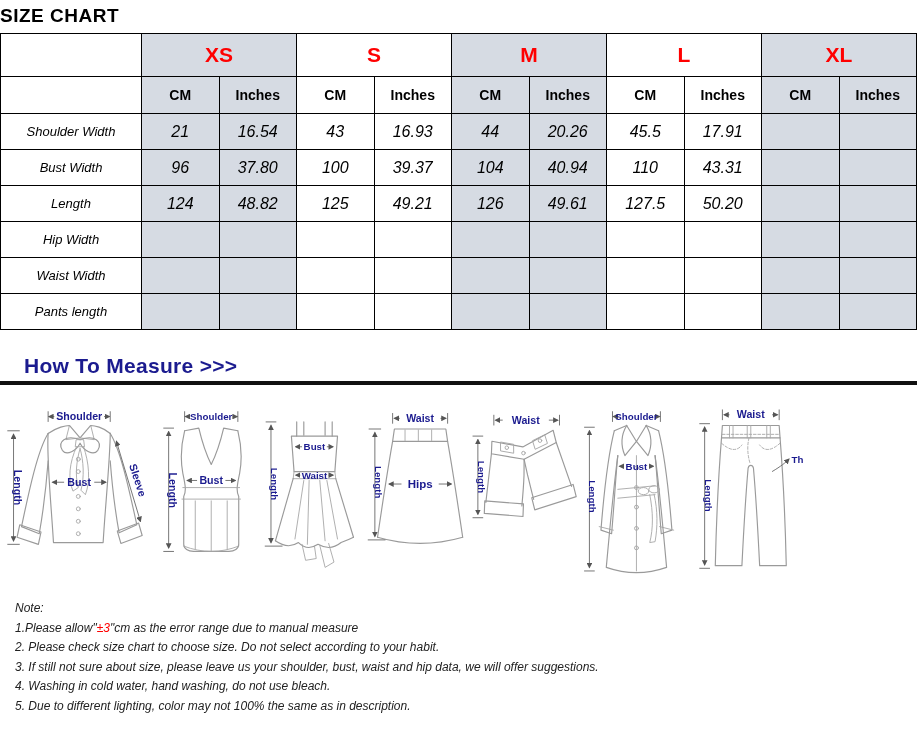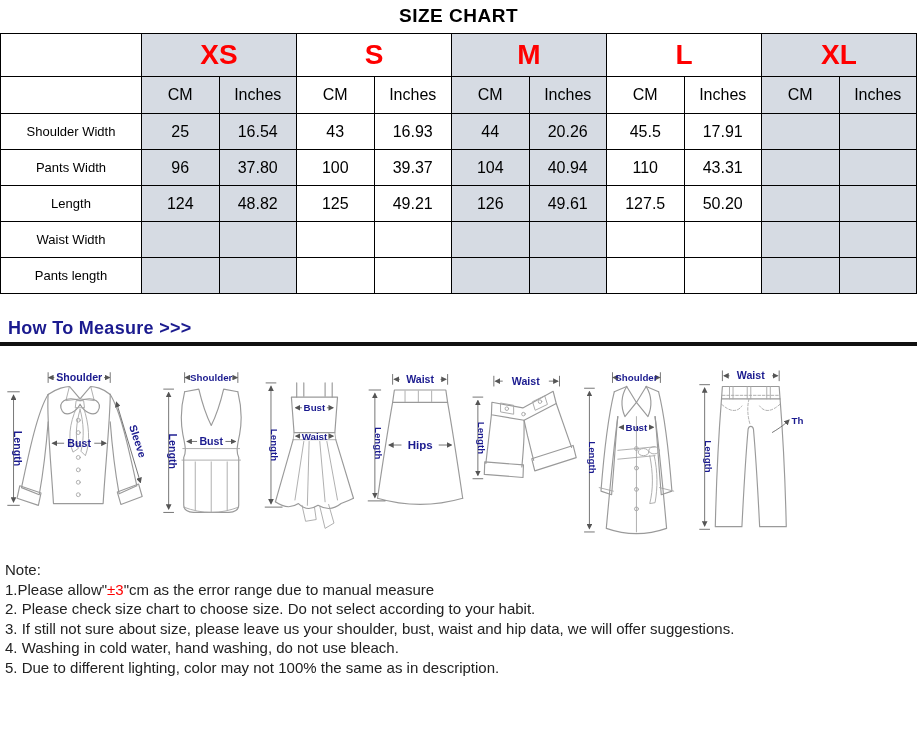--- a/index.html
+++ b/index.html
@@ -1,44 +1,44 @@
 <!DOCTYPE html>
 <html><head>
 <meta charset="utf-8">
 <style>
   html,body{margin:0;padding:0;background:#fff;}
   body{width:917px;height:751px;font-family:"Liberation Sans",sans-serif;color:#000;overflow:hidden;}
 
-  .title{height:33px;line-height:32px;text-align:center;font-size:19px;font-weight:bold;letter-spacing:.5px;}
+  .title{height:33px;line-height:32px;font-size:19px;font-weight:bold;letter-spacing:.5px;}
 
   table.size-chart{border-collapse:collapse;table-layout:fixed;width:917px;}
   table.size-chart col.c-label{width:141px;}
   table.size-chart th,table.size-chart td{border:1px solid #000;text-align:center;vertical-align:middle;padding:0;overflow:hidden;}
   tr.size-row{height:43px;}
-  tr.size-row th{font-size:28px;font-weight:bold;color:#ff0000;}
+  tr.size-row th{font-size:21px;font-weight:bold;color:#ff0000;}
   tr.unit-row{height:37px;}
-  tr.unit-row td{font-size:16px;font-weight:normal;}
-  tr.data-row{height:36px;}
+  tr.unit-row td{font-size:14px;font-weight:bold;}
+  tr.data-row{height:36px;font-style:italic;}
   tr.data-row td{font-size:16px;font-weight:normal;}
   tr.data-row td.rowlabel{font-size:13px;}
   .shade{background:#d6dbe3;}
   .blank{background:#fff;}
 
-  .measure-heading{margin-top:24px;padding-left:8px;font-size:18px;font-weight:bold;color:#1b1b8f;letter-spacing:.3px;}
+  .measure-heading{margin-top:24px;padding-left:24px;font-size:21px;font-weight:bold;color:#1b1b8f;letter-spacing:.3px;}
   .measure-divider{height:4px;background:#111;margin-top:3px;width:917px;}
 
   .figures{display:flex;justify-content:space-between;align-items:center;width:806px;margin-top:8px;padding:0 2px;box-sizing:border-box;}
   .figures svg{display:block;}
   .g{fill:none;stroke:#9a9a9a;stroke-width:1.3;stroke-linecap:round;stroke-linejoin:round;}
   .g2{fill:none;stroke:#a6a6a6;stroke-width:1;stroke-linecap:round;stroke-linejoin:round;}
   .dl{fill:none;stroke:#666;stroke-width:1;}
   .lbl{fill:#1b1b8f;font-family:"Liberation Sans",sans-serif;font-size:12px;font-weight:bold;text-anchor:middle;}
   .lbl-s{font-size:11px;}
 
-  .notes{margin-top:8px;padding-left:5px;font-size:15px;line-height:19.5px;color:#222;}
+  .notes{margin-top:8px;padding-left:15px;font-size:12px;line-height:19.5px;color:#222;font-style:italic;}
   .notes .red{color:#ff0000;}
 </style>
 </head>
 <body>
 
 <div class="title">SIZE CHART</div>
 
 <table class="size-chart">
   <colgroup>
     <col class="c-label">
@@ -71,33 +71,33 @@
     <td class="shade">CM</td>
     <td class="shade">Inches</td>
     <td>CM</td>
     <td>Inches</td>
     <td class="shade">CM</td>
     <td class="shade">Inches</td>
   </tr>
 
   <tr class="data-row">
     <td class="rowlabel">Shoulder Width</td>
-    <td class="shade">25</td>
+    <td class="shade">21</td>
     <td class="shade">16.54</td>
     <td>43</td>
     <td>16.93</td>
     <td class="shade">44</td>
     <td class="shade">20.26</td>
     <td>45.5</td>
     <td>17.91</td>
     <td class="shade"></td>
     <td class="shade"></td>
   </tr>
   <tr class="data-row">
-    <td class="rowlabel">Pants Width</td>
+    <td class="rowlabel">Bust Width</td>
     <td class="shade">96</td>
     <td class="shade">37.80</td>
     <td>100</td>
     <td>39.37</td>
     <td class="shade">104</td>
     <td class="shade">40.94</td>
     <td>110</td>
     <td>43.31</td>
     <td class="shade"></td>
     <td class="shade"></td>
@@ -105,20 +105,33 @@
   <tr class="data-row">
     <td class="rowlabel">Length</td>
     <td class="shade">124</td>
     <td class="shade">48.82</td>
     <td>125</td>
     <td>49.21</td>
     <td class="shade">126</td>
     <td class="shade">49.61</td>
     <td>127.5</td>
     <td>50.20</td>
+    <td class="shade"></td>
+    <td class="shade"></td>
+  </tr>
+  <tr class="data-row">
+    <td class="rowlabel">Hip Width</td>
+    <td class="shade"></td>
+    <td class="shade"></td>
+    <td></td>
+    <td></td>
+    <td class="shade"></td>
+    <td class="shade"></td>
+    <td></td>
+    <td></td>
     <td class="shade"></td>
     <td class="shade"></td>
   </tr>
   <tr class="data-row">
     <td class="rowlabel">Waist Width</td>
     <td class="shade"></td>
     <td class="shade"></td>
     <td></td>
     <td></td>
     <td class="shade"></td>

